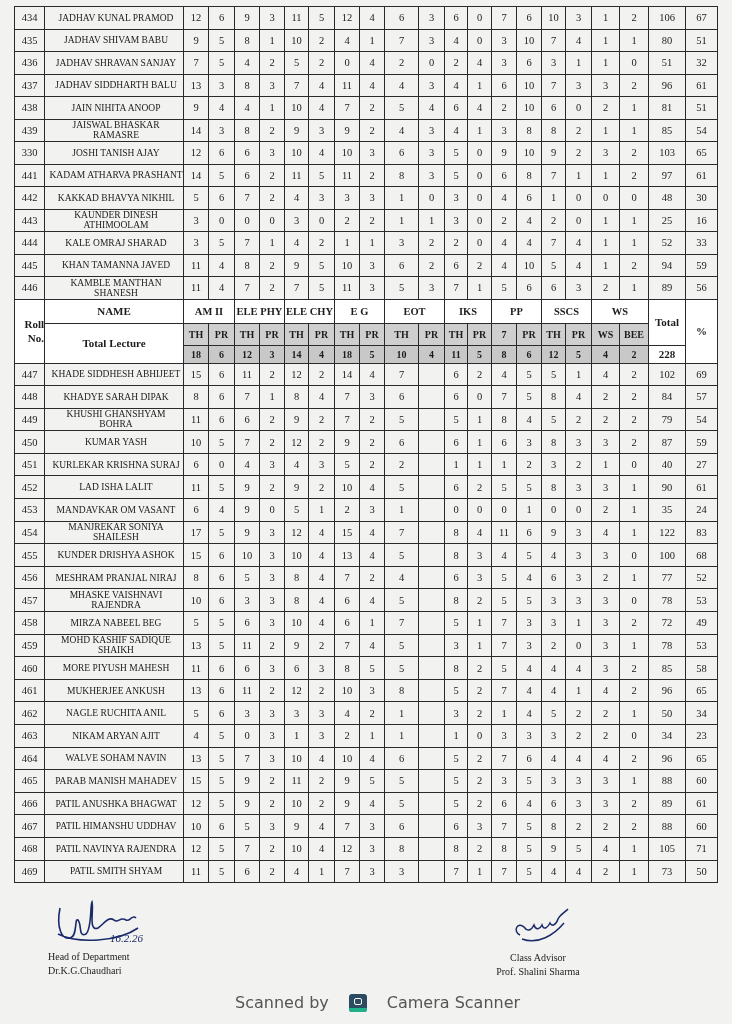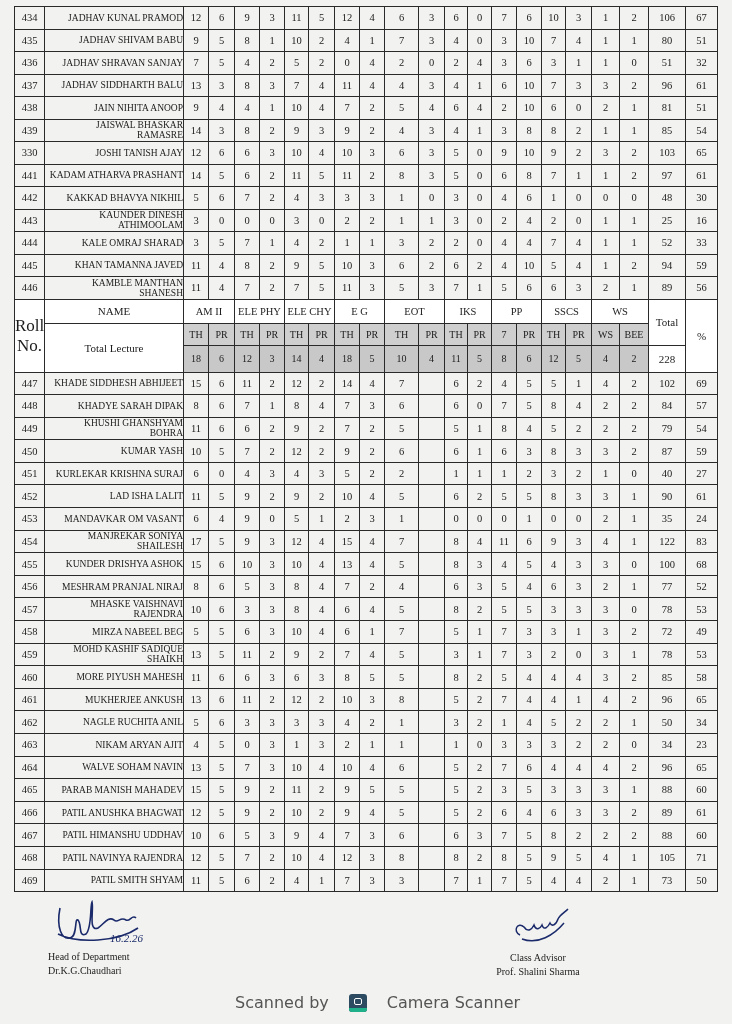--- a/index.html
+++ b/index.html
@@ -1,23 +1,23 @@
 <!DOCTYPE html>
 <html><head>
 <meta charset="utf-8">
 <style>
   html,body{margin:0;padding:0;}
   body{width:732px;height:1024px;background:#f2f2f0;position:relative;overflow:hidden;font-family:"Liberation Serif",serif;color:#1c1c1c;}
   .sheet{position:absolute;left:14px;top:6px;width:703px;}
   table{border-collapse:collapse;table-layout:fixed;width:703px;}
   td,th{border:1.3px solid #2a2a2a;text-align:center;padding:0;font-size:10.5px;overflow:hidden;white-space:nowrap;}
-  td.nm{text-align:right;padding-left:4px;font-size:9.5px;white-space:normal;line-height:10px;}
+  td.nm{text-align:center;padding-left:4px;font-size:9.5px;white-space:normal;line-height:10px;}
   tr.u td{height:21.5px;}
   tr.l td{height:21.6px;}
-  .hd th{font-weight:normal;background:#fff;margin-left:38px;}
+  .hd th{font-weight:bold;background:#fff;margin-left:38px;}
   .hd th.sub{background:#cfcfcf;font-size:10px;}
   .hd th.sub2{background:#c8c8c8;font-size:10px;}
   .hd th.big{font-size:11px;}
   .sig{position:absolute;font-size:10px;font-weight:normal;line-height:14px;}
   .scan{position:absolute;left:235px;top:993px;font-family:"DejaVu Sans",sans-serif;font-size:16px;color:#555;display:flex;align-items:center;gap:20px;}
   .camicon{display:inline-block;width:18px;height:18px;background:#2c4a60;border-radius:3px;position:relative;}
   .camicon:before{content:"";position:absolute;left:5px;top:4px;width:8px;height:7px;border:1.5px solid #fff;border-radius:2px;box-sizing:border-box;}
   .camicon:after{content:"";position:absolute;left:0;bottom:0;width:18px;height:4px;background:#1fb28a;border-radius:0 0 3px 3px;}
 </style>
 </head>
@@ -358,21 +358,21 @@
           <td>6</td>
           <td>3</td>
           <td>2</td>
           <td>1</td>
           <td>89</td>
           <td>56</td>
         </tr>
       </tbody>
     <tbody class="hd">
       <tr style="height:24px">
-        <th rowspan="3" style="white-space:normal;font-size:17px;line-height:20px;">Roll No.</th>
+        <th rowspan="3" style="white-space:normal;font-size:11px;line-height:14px;text-align:right;">Roll No.</th>
         <th class="big">NAME</th>
         <th colspan="2">AM II</th>
         <th colspan="2">ELE PHY</th>
         <th colspan="2">ELE CHY</th>
         <th colspan="2">E G</th>
         <th colspan="2">EOT</th>
         <th colspan="2">IKS</th>
         <th colspan="2">PP</th>
         <th colspan="2">SSCS</th>
         <th colspan="2">WS</th>
@@ -393,21 +393,21 @@
           <th class="sub">PR</th>
           <th class="sub">TH</th>
           <th class="sub">PR</th>
           <th class="sub">7</th>
           <th class="sub">PR</th>
           <th class="sub">TH</th>
           <th class="sub">PR</th>
           <th class="sub">WS</th>
           <th class="sub">BEE</th>
         </tr>
-      <tr style="height:27px" id="lec-row">
+      <tr style="height:18px" id="lec-row">
           <th class="sub2">18</th>
           <th class="sub2">6</th>
           <th class="sub2">12</th>
           <th class="sub2">3</th>
           <th class="sub2">14</th>
           <th class="sub2">4</th>
           <th class="sub2">18</th>
           <th class="sub2">5</th>
           <th class="sub2">10</th>
           <th class="sub2">4</th>

